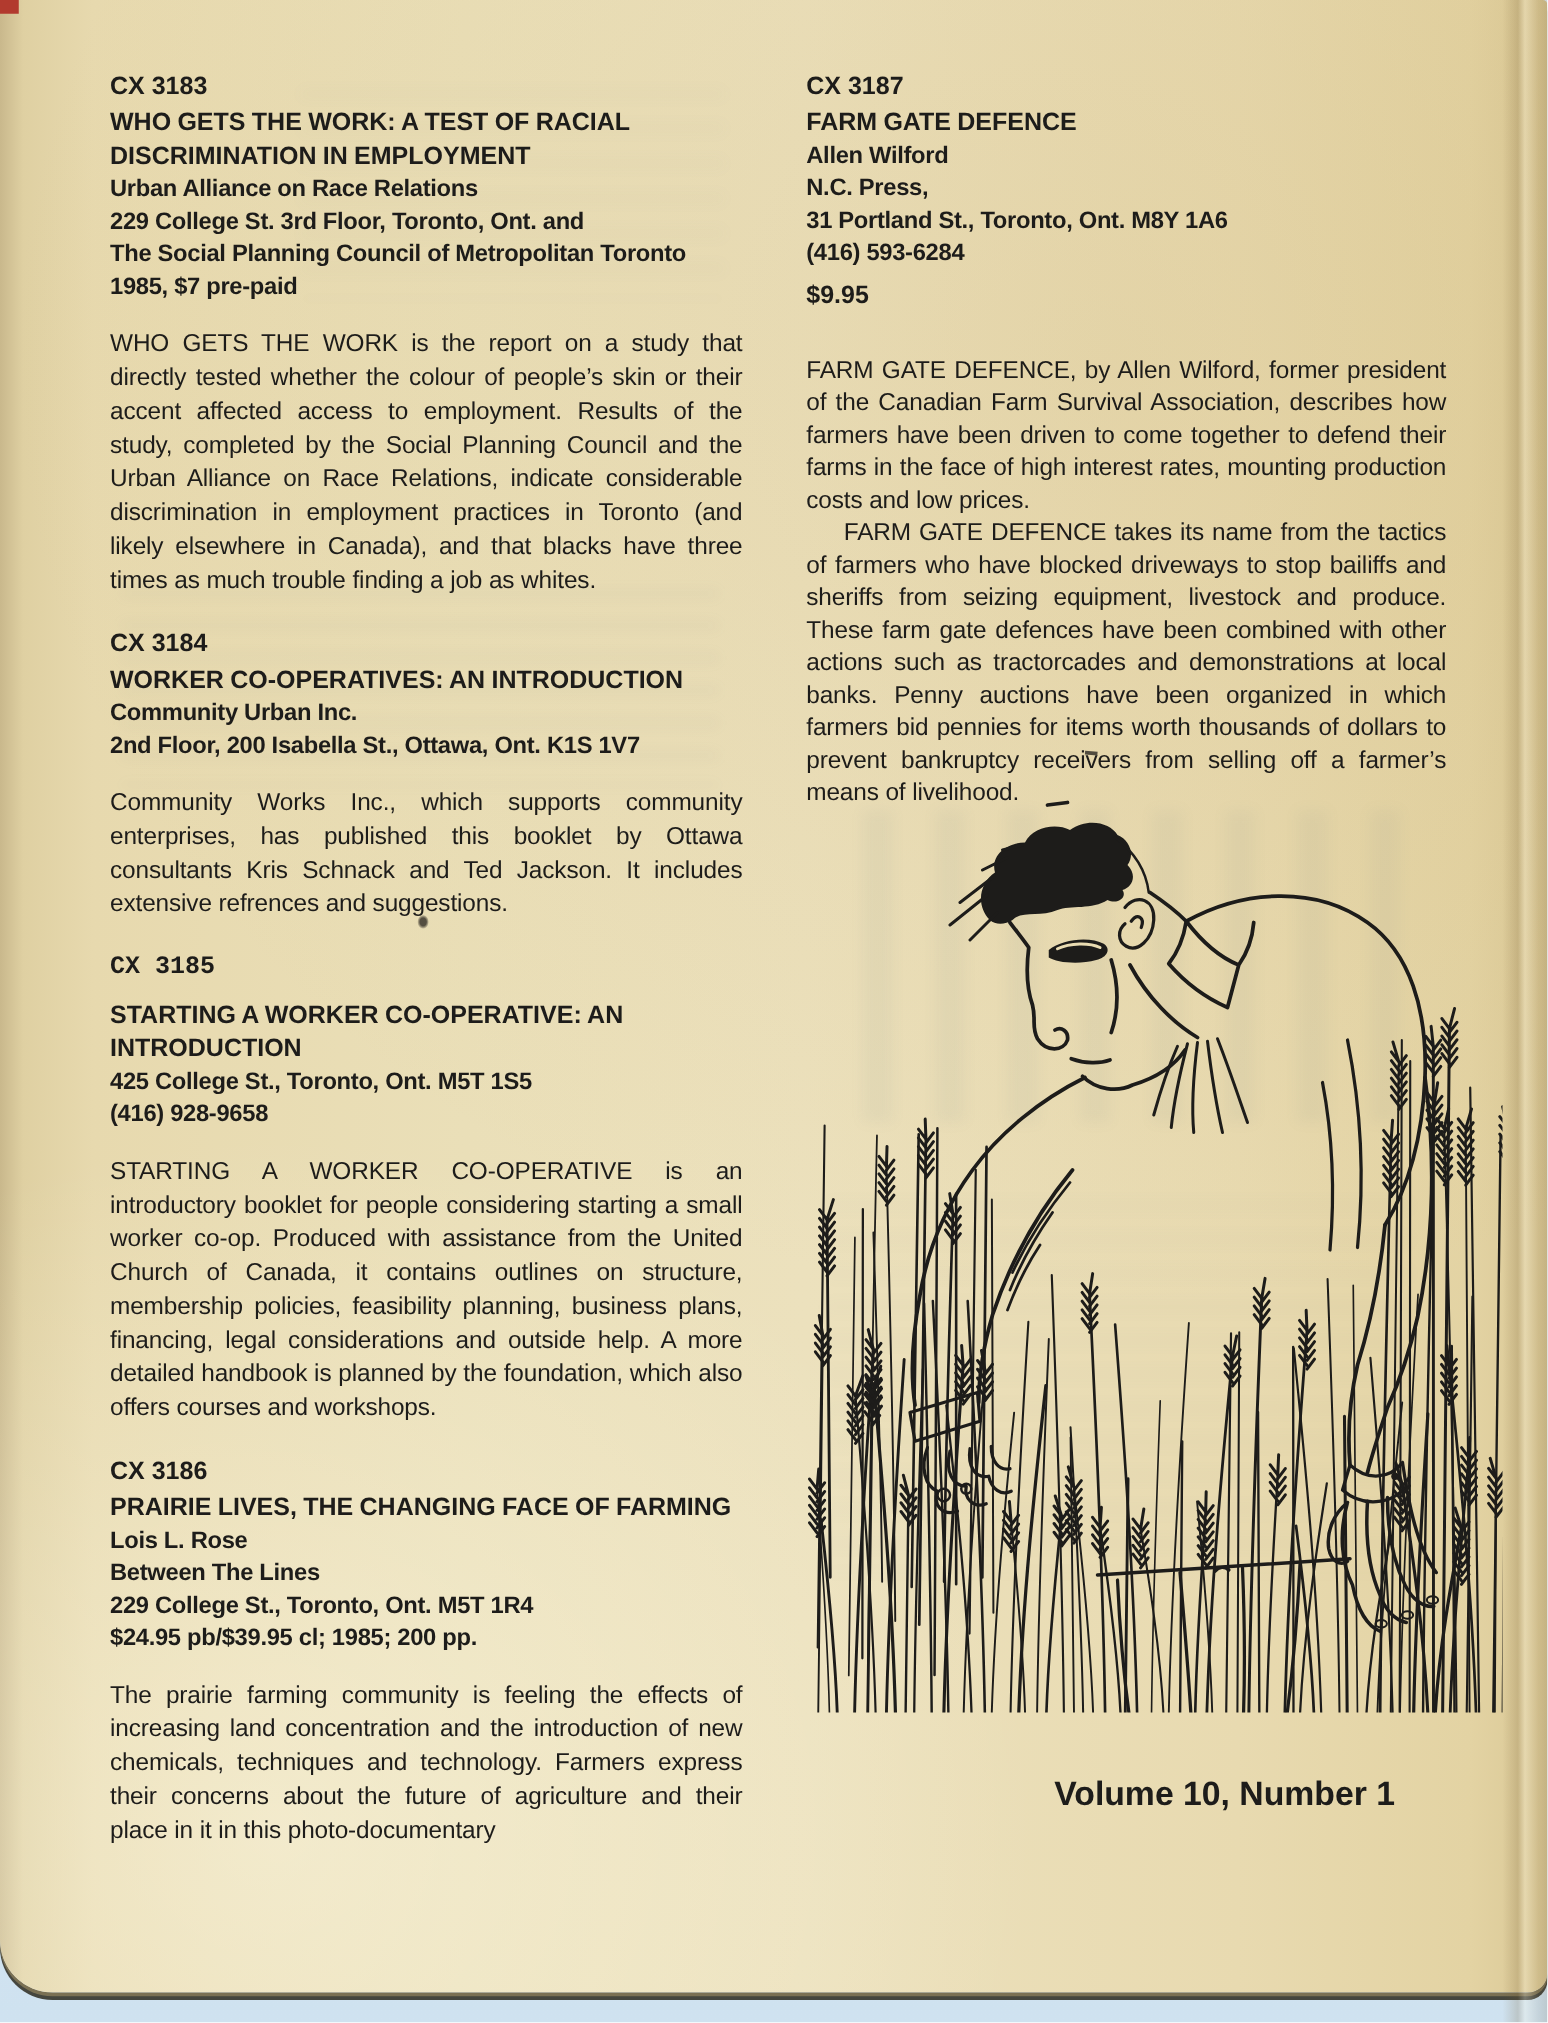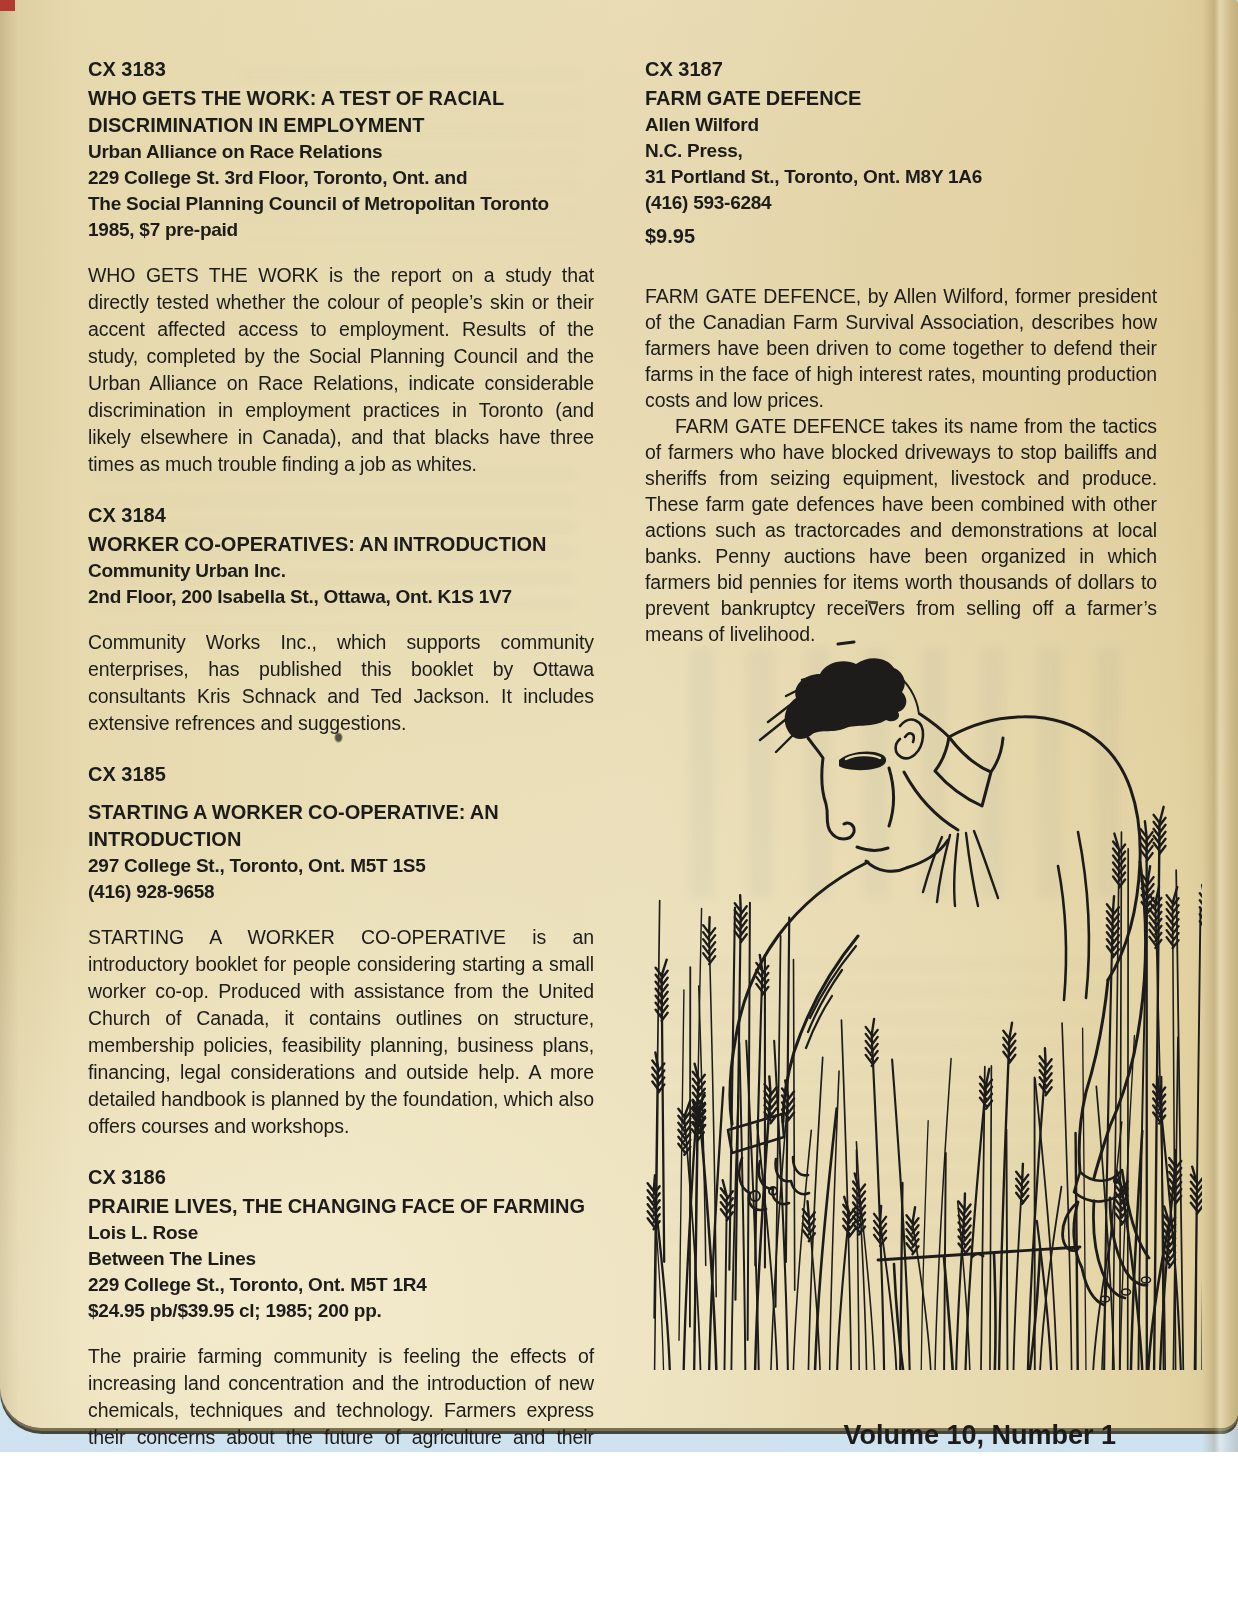--- a/index.html
+++ b/index.html
@@ -1,17 +1,17 @@
 <!DOCTYPE html>
 <html><head>
 <meta charset="utf-8">
 <style>
   html,body{margin:0;padding:0;}
   body{width:1238px;height:1618px;font-family:"Liberation Sans","DejaVu Sans",sans-serif;}
-  .scan{position:relative;width:1238px;height:1452px;background:linear-gradient(#e3edf6,#cfe2f0);overflow:hidden;}
+  .scan{position:relative;width:1238px;height:1618px;background:linear-gradient(#e3edf6,#cfe2f0);overflow:hidden;}
   
   .page{
     position:absolute;left:0;top:0;right:0;bottom:24px;
     border-radius:4px 4px 16px 42px;
     background:
       radial-gradient(120% 80% at 72% 18%, rgba(190,158,88,0.14), rgba(0,0,0,0) 60%),
       radial-gradient(70% 50% at 18% 92%, rgba(255,252,235,0.45), rgba(0,0,0,0) 70%),
       linear-gradient(90deg,#c9b88c 0,#dfd0a2 1.5%,#e7d9ae 6%,#eadfb8 30%,#ece1bd 52%,#e8dab0 80%,#e3d3a3 95%,#d9c795 100%);
     box-shadow:0 3px 0 rgba(150,135,95,.65), 0 6px 0 rgba(45,42,30,.85);
   }
@@ -29,21 +29,21 @@
   .ghost.g3{left:660px;top:960px;width:470px;height:300px;opacity:.35;
     background:repeating-linear-gradient(rgba(100,118,122,.09) 0 9px,rgba(0,0,0,0) 9px 27px);}
   .ghost.g4{left:240px;top:70px;width:340px;height:170px;opacity:.35;
     background:repeating-linear-gradient(rgba(105,120,120,.08) 0 10px,rgba(0,0,0,0) 10px 28px);}
   
   .col{position:absolute;color:#1d1c1a;}
   .col-left{left:88px;top:56px;width:506px;}
   .col-right{left:645px;top:56px;width:512px;}
   .listing{margin:0 0 24px 0;}
   .cx{font-size:20px;font-weight:700;line-height:26px;margin:0 0 3px 0;}
-  .cx.gap{margin-bottom:12px;}
+  .cx.gap{margin-bottom:12px;font-family:Liberation Mono, monospace;}
   h2.title{font-size:20px;font-weight:700;line-height:27px;margin:0;letter-spacing:0;word-spacing:-.5px;}
   .pub div{font-size:19px;font-weight:700;line-height:26px;letter-spacing:-.25px;white-space:nowrap;}
   .price{font-size:20px;font-weight:700;line-height:26px;margin-top:7px;}
   p.body{font-size:19.5px;line-height:27px;margin:19px 0 0 0;text-align:justify;letter-spacing:-.1px;}
   .col-right p.body{line-height:26px;}
   p.body.indent{text-indent:30px;margin:0;}
   
   .illo{position:absolute;left:642px;top:640px;width:560px;height:730px;}
   .volume-footer{position:absolute;top:1420px;right:122px;font-size:27px;font-weight:700;color:#1d1c1a;}
 </style>
@@ -78,21 +78,21 @@
           <div>Community Urban Inc.</div>
           <div>2nd Floor, 200 Isabella St., Ottawa, Ont. K1S 1V7</div>
         </div>
         <p class="body">Community Works Inc., which supports community enterprises, has published this booklet by Ottawa consultants Kris Schnack and Ted Jackson. It includes extensive refrences and suggestions.</p>
       </section>
 
       <section class="listing">
         <div class="cx gap">CX 3185</div>
         <h2 class="title">STARTING A WORKER CO-OPERATIVE: AN INTRODUCTION</h2>
         <div class="pub">
-          <div>297 College St., Toronto, Ont. M5T 1S5</div>
+          <div>425 College St., Toronto, Ont. M5T 1S5</div>
           <div>(416) 928-9658</div>
         </div>
         <p class="body">STARTING A WORKER CO-OPERATIVE is an introductory booklet for people considering starting a small worker co-op. Produced with assistance from the United Church of Canada, it contains outlines on structure, membership policies, feasibility planning, business plans, financing, legal considerations and outside help. A more detailed handbook is planned by the foundation, which also offers courses and workshops.</p>
       </section>
 
       <section class="listing">
         <div class="cx">CX 3186</div>
         <h2 class="title">PRAIRIE LIVES, THE CHANGING FACE OF FARMING</h2>
         <div class="pub">
           <div>Lois L. Rose</div>

